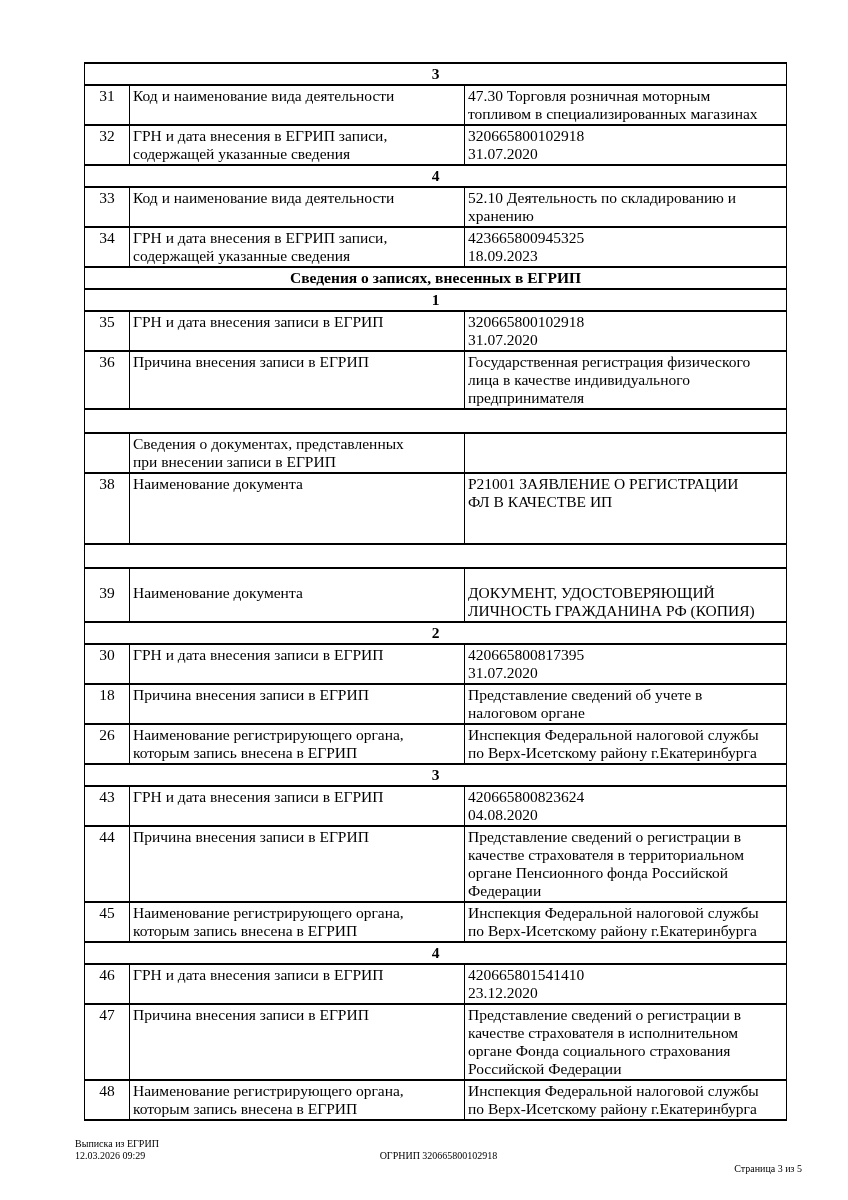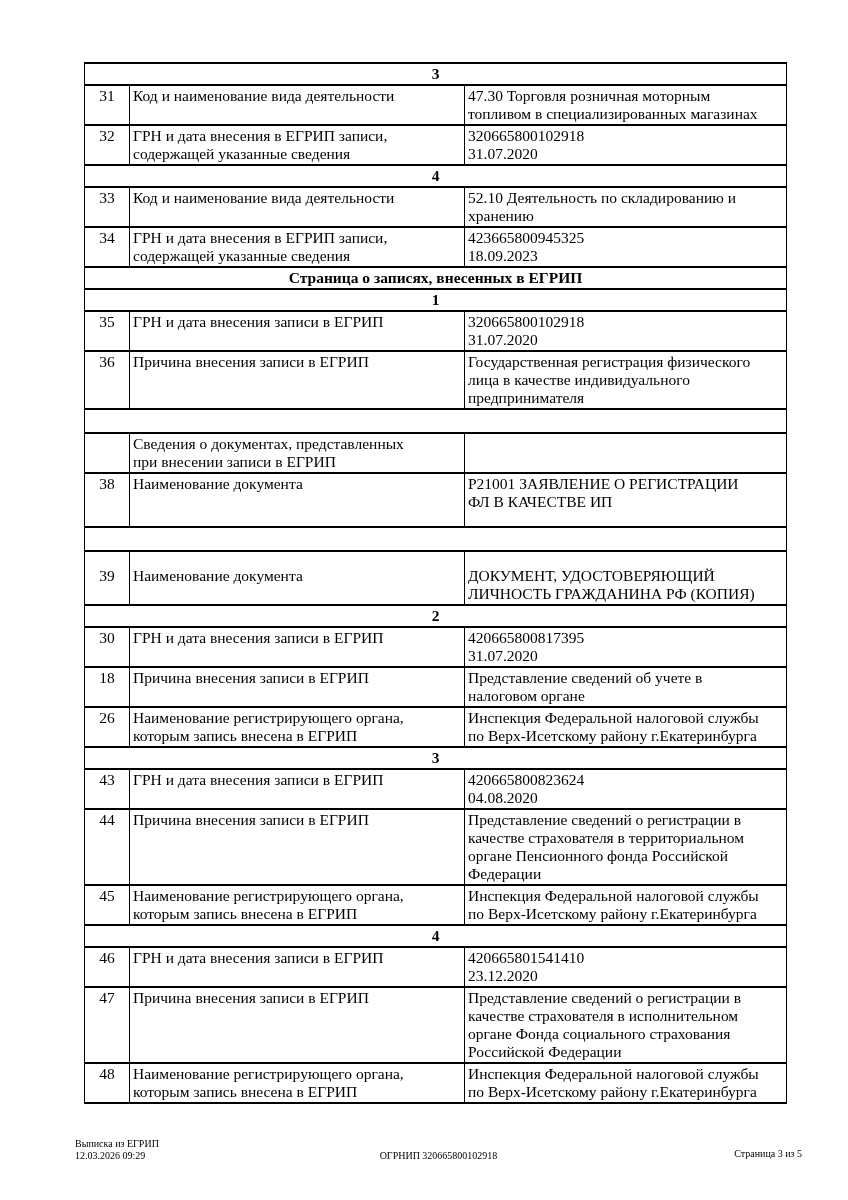--- a/index.html
+++ b/index.html
@@ -42,21 +42,21 @@
   }
   td.c-group, td.c-section {
     text-align: center;
     font-weight: bold;
     white-space: normal;
   }
   td.c-spacer {
     height: 20px;
   }
   tr.space-below td {
-    padding-bottom: 15px;
+    padding-bottom: 32px;
   }
   tr.space-above td {
     padding-top: 15px;
   }
   .footer {
     position: absolute;
     top: 1138px;
     left: 75px;
     width: 727px;
     height: 28px;
@@ -71,21 +71,21 @@
   .f-center {
     position: absolute;
     left: 0;
     right: 0;
     top: 12px;
     text-align: center;
   }
   .f-right {
     position: absolute;
     right: 0;
-    top: 10px;
+    top: 25px;
     text-align: right;
   }
 </style>
 </head>
 <body>
 
 <div class="page">
 
   <table class="doc-table">
     <colgroup>
@@ -120,21 +120,21 @@
 хранению</td>
         </tr>
         <tr class="item-row">
           <td class="c-num">34</td>
           <td class="c-label">ГРН и дата внесения в ЕГРИП записи,
 содержащей указанные сведения</td>
           <td class="c-value">423665800945325
 18.09.2023</td>
         </tr>
         <tr class="section-row">
-          <td colspan="3" class="c-section">Страница о записях, внесенных в ЕГРИП</td>
+          <td colspan="3" class="c-section">Сведения о записях, внесенных в ЕГРИП</td>
         </tr>
         <tr class="group-row">
           <td colspan="3" class="c-group">1</td>
         </tr>
         <tr class="item-row">
           <td class="c-num">35</td>
           <td class="c-label">ГРН и дата внесения записи в ЕГРИП</td>
           <td class="c-value">320665800102918
 31.07.2020</td>
         </tr>

